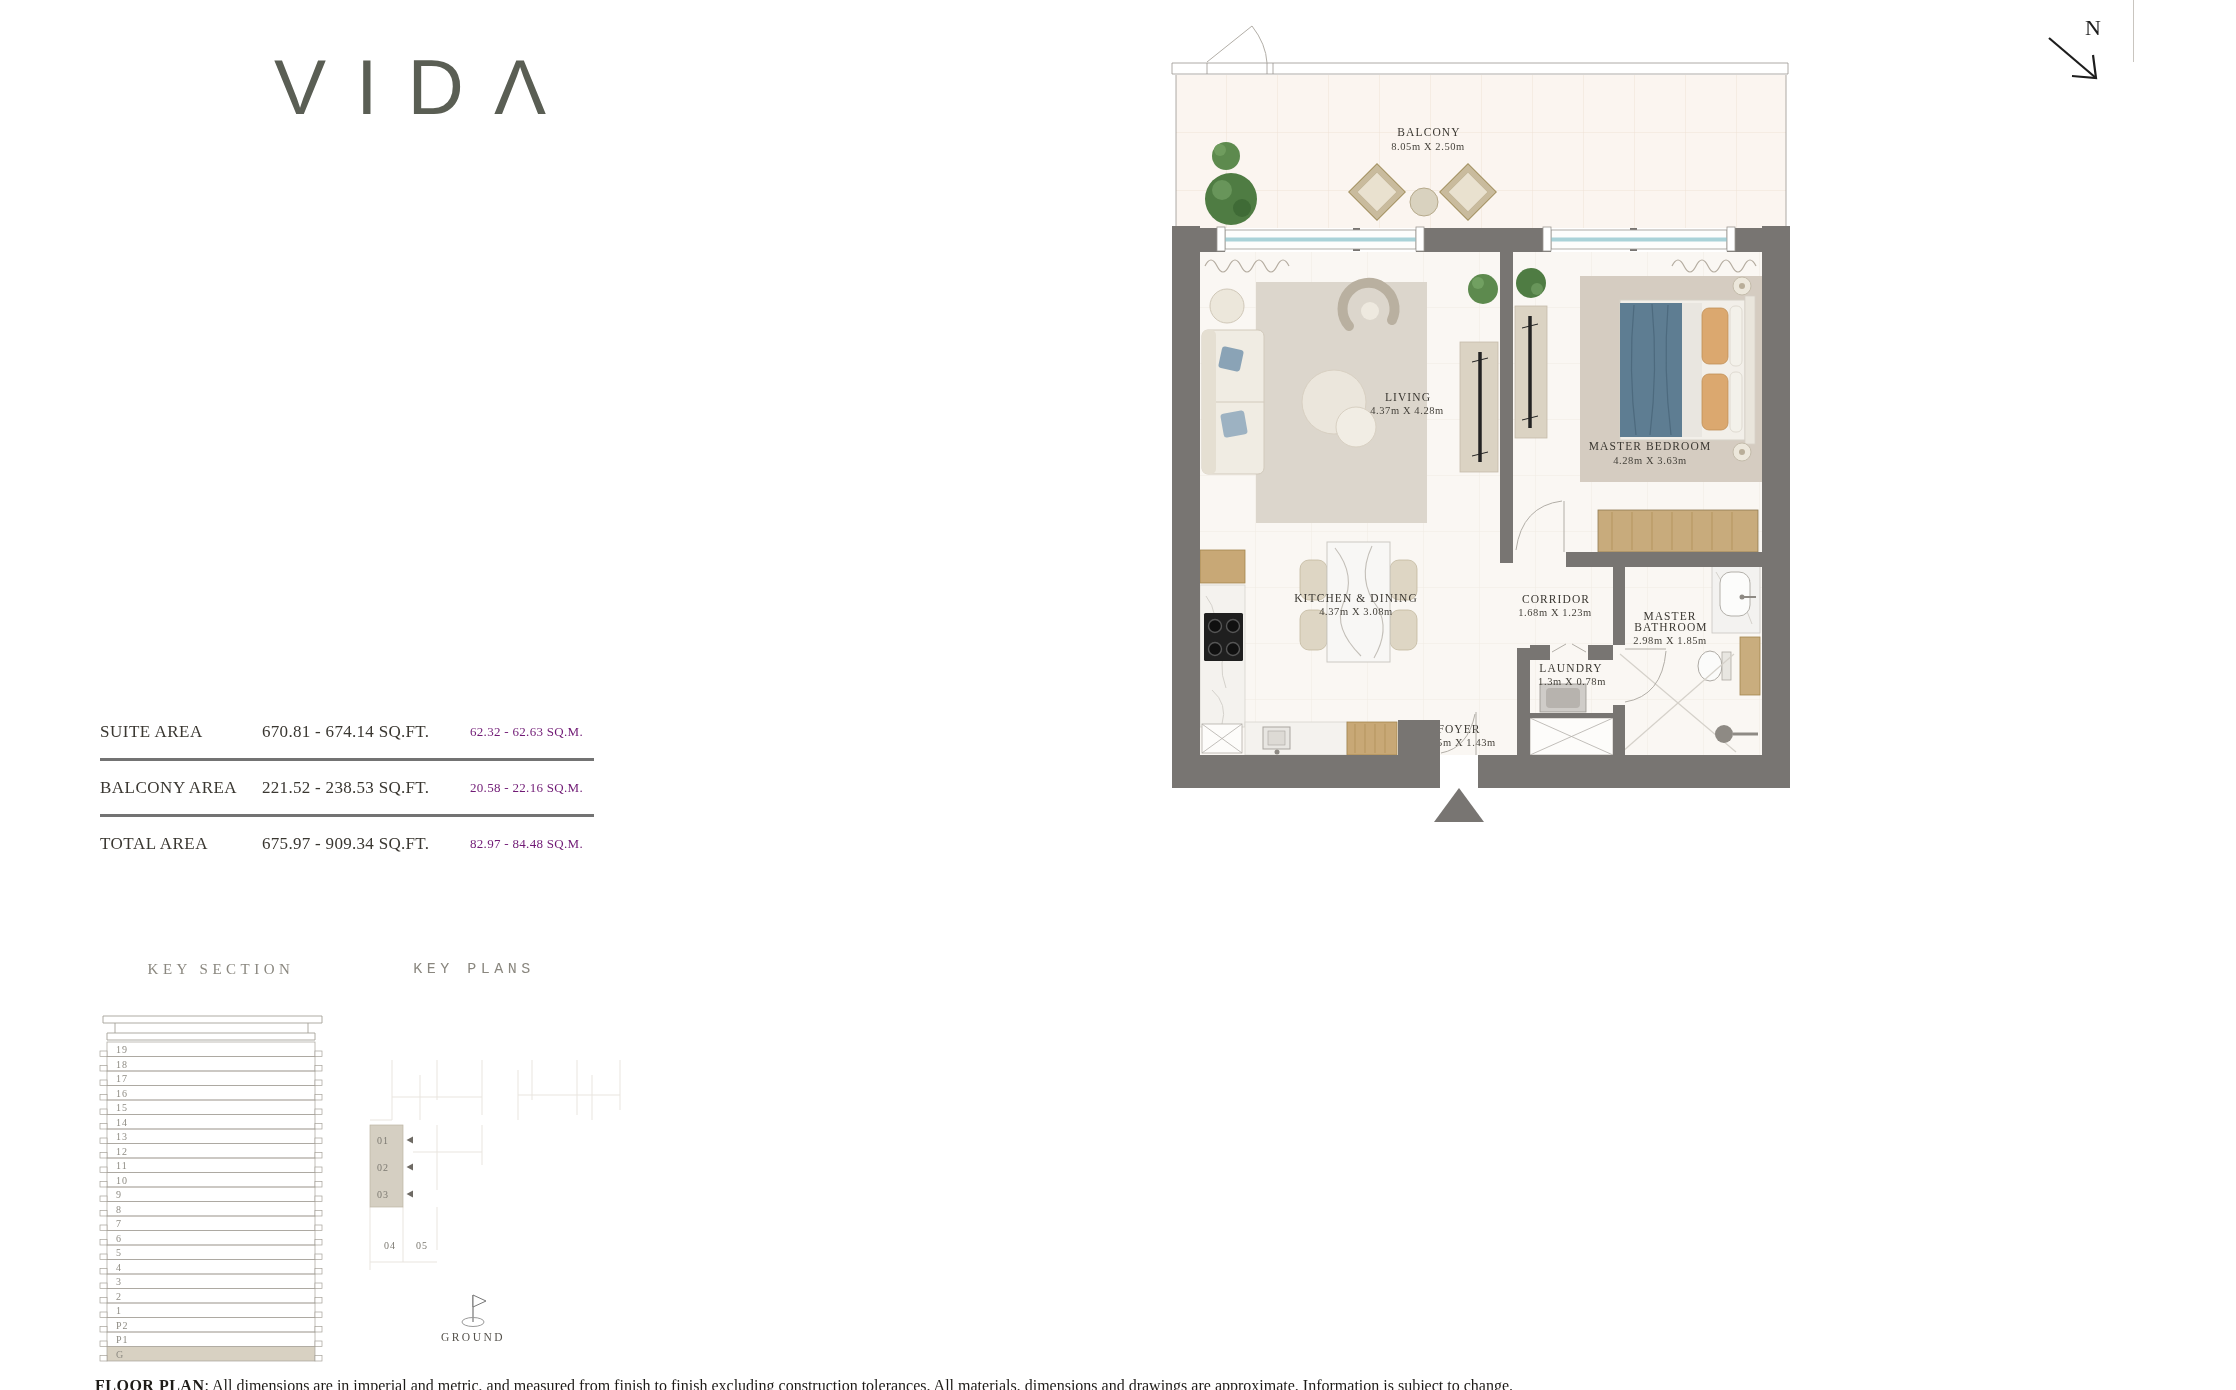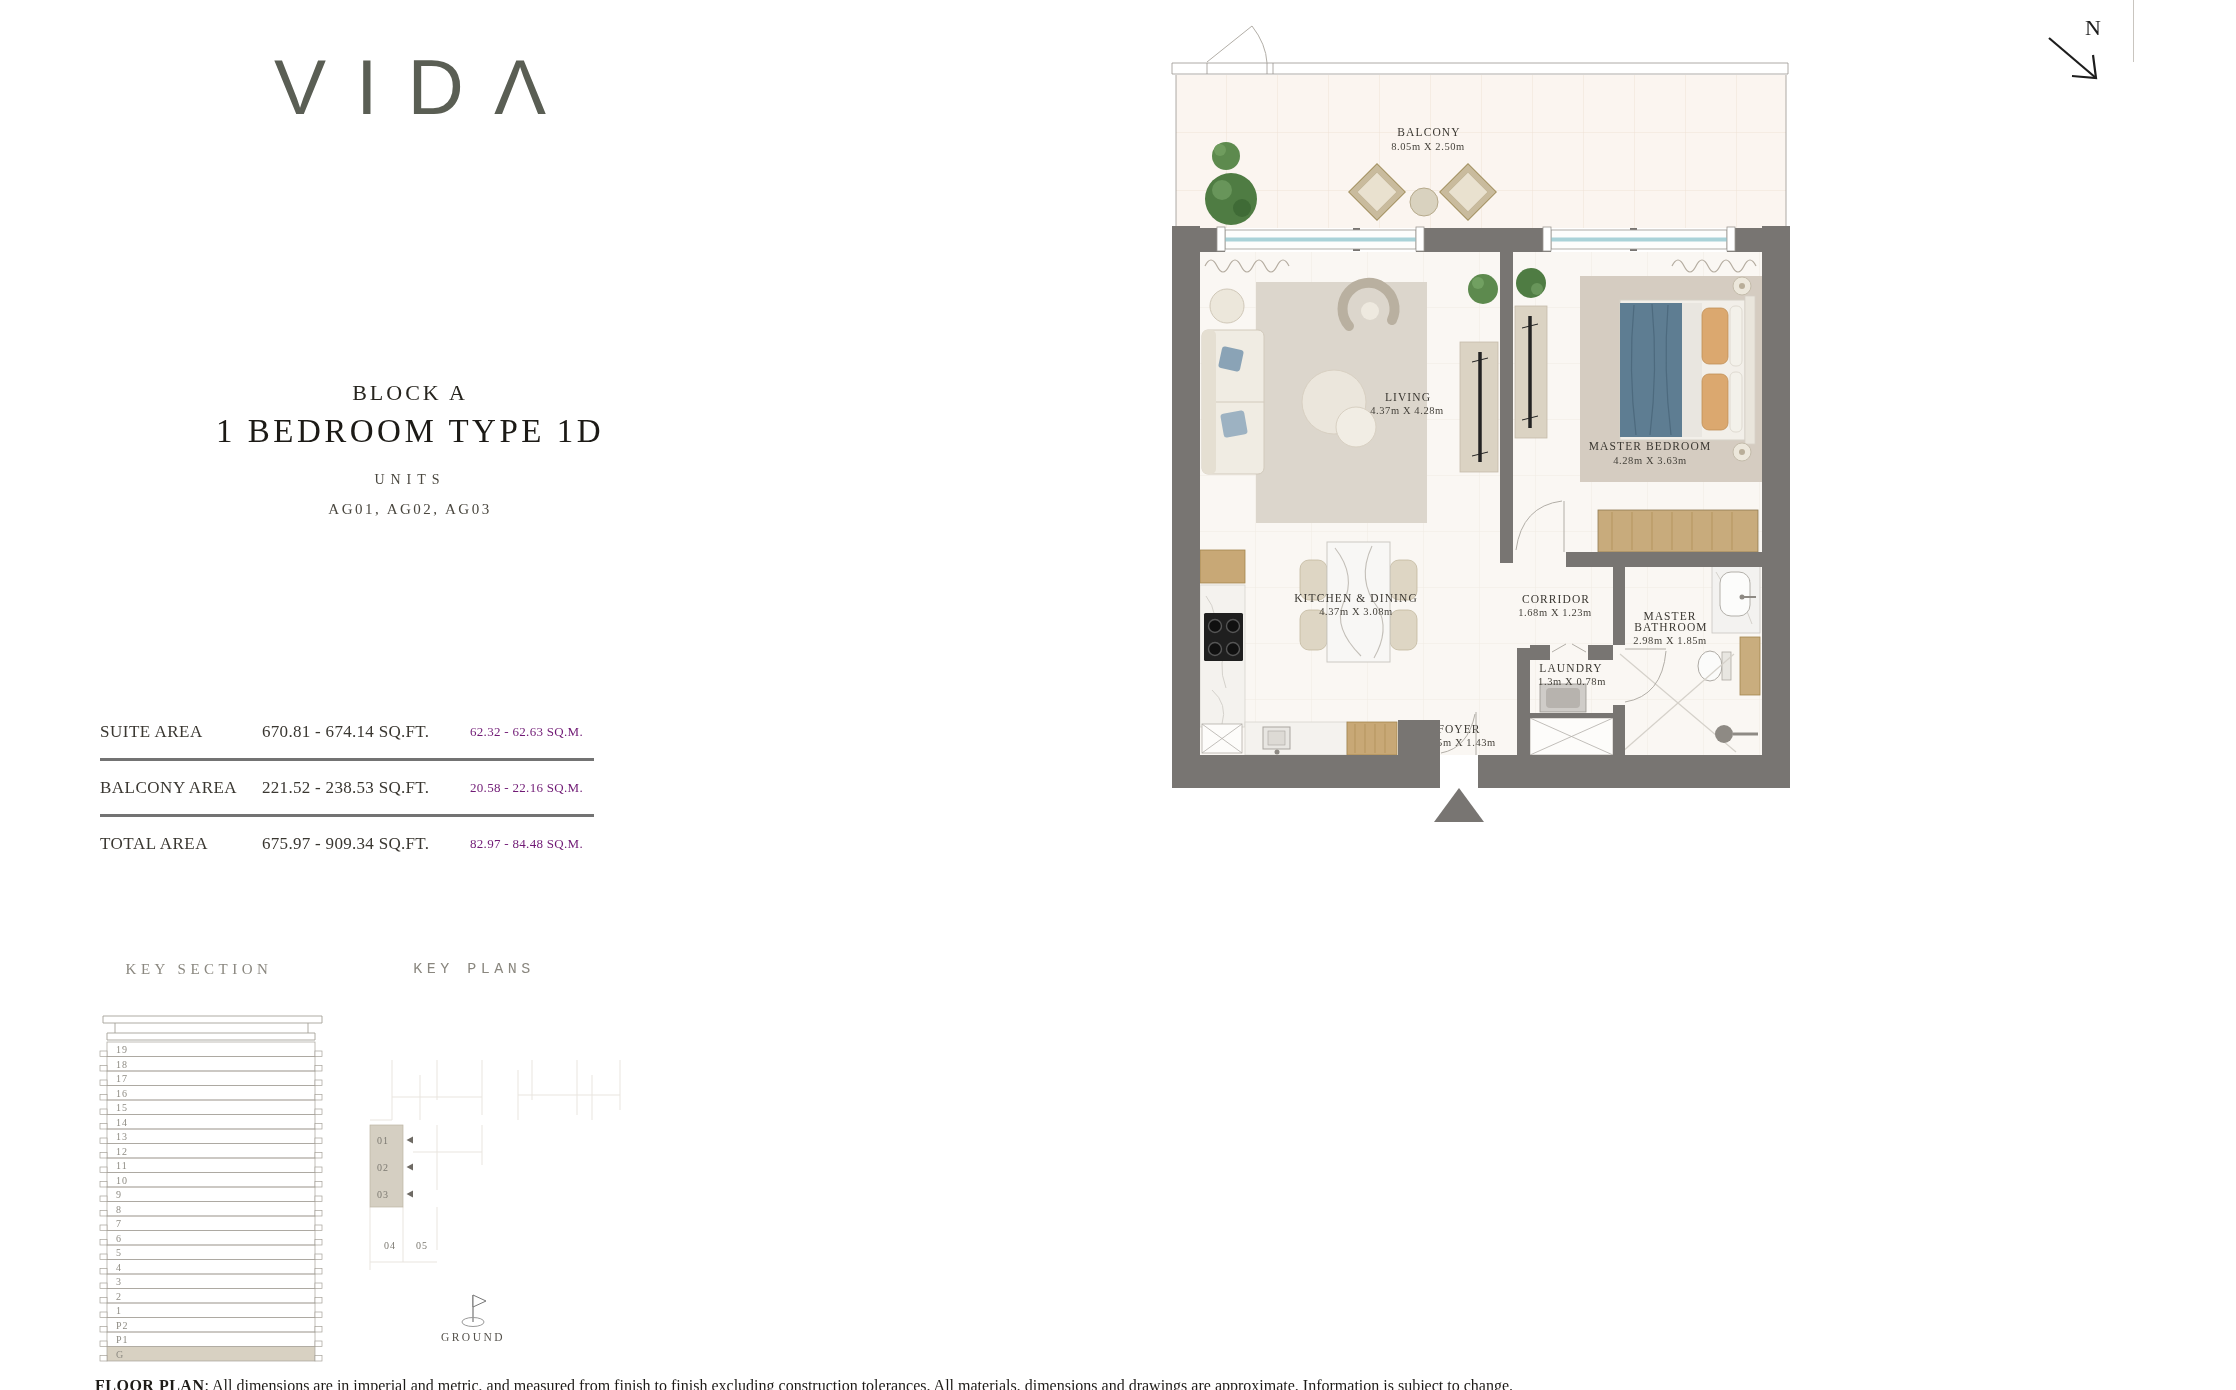--- a/index.html
+++ b/index.html
@@ -26,21 +26,21 @@
   
   #area-table{left:100px;top:705px;width:494px;}
   .at-row{display:flex;align-items:center;height:53px;}
   .at-row + .at-row{border-top:3px solid #737373;justify-content:center;}
   .at-label{width:162px;font-size:17px;letter-spacing:0.5px;color:#3a3731;}
   .at-sqft{width:208px;font-size:17px;letter-spacing:0.3px;color:#3a3731;}
   .at-sqm{flex:1;font-size:13px;letter-spacing:0.3px;color:#701a75;}
 
   
   .key-heading{font-size:15px;letter-spacing:4.5px;color:#8a877f;text-align:center;}
-  #key-section-heading{left:84px;top:961px;width:230px;}
+  #key-section-heading{left:106px;top:961px;width:230px;}
   #key-plans-heading{left:384px;top:961px;width:180px;font-family:Liberation Mono, monospace;}
 
   
   #disclaimer{left:95px;top:1377px;width:2120px;font-size:16px;color:#1e1c18;white-space:nowrap;}
   #disclaimer b{letter-spacing:0.5px;}
 
   
   svg text{font-family:"Liberation Serif",serif;}
   .rlabel{font-size:11.5px;letter-spacing:1.1px;fill:#3b3832;text-anchor:middle;}
   .rdims{font-size:10.5px;letter-spacing:0.6px;fill:#46433c;text-anchor:middle;}
@@ -61,26 +61,20 @@
 </style>
 </head>
 <body>
 
 <div id="page">
 
   <div class="abs" id="brand">
     <div class="brand-logo">VIDΛ</div>
   </div>
 
-  <div class="abs" id="unit-header">
-    <div class="block-label">BLOCK A</div>
-    <div class="plan-title">1 BEDROOM TYPE 1D</div>
-    <div class="units-label">UNITS</div>
-    <div class="units-list">AG01, AG02, AG03</div>
-  </div>
 
   <div class="abs" id="area-table">
     <div class="at-row">
       <div class="at-label">SUITE AREA</div>
       <div class="at-sqft">670.81 - 674.14 SQ.FT.</div>
       <div class="at-sqm">62.32 - 62.63 SQ.M.</div>
     </div>
     <div class="at-row">
       <div class="at-label">BALCONY AREA</div>
       <div class="at-sqft">221.52 - 238.53 SQ.FT.</div>

